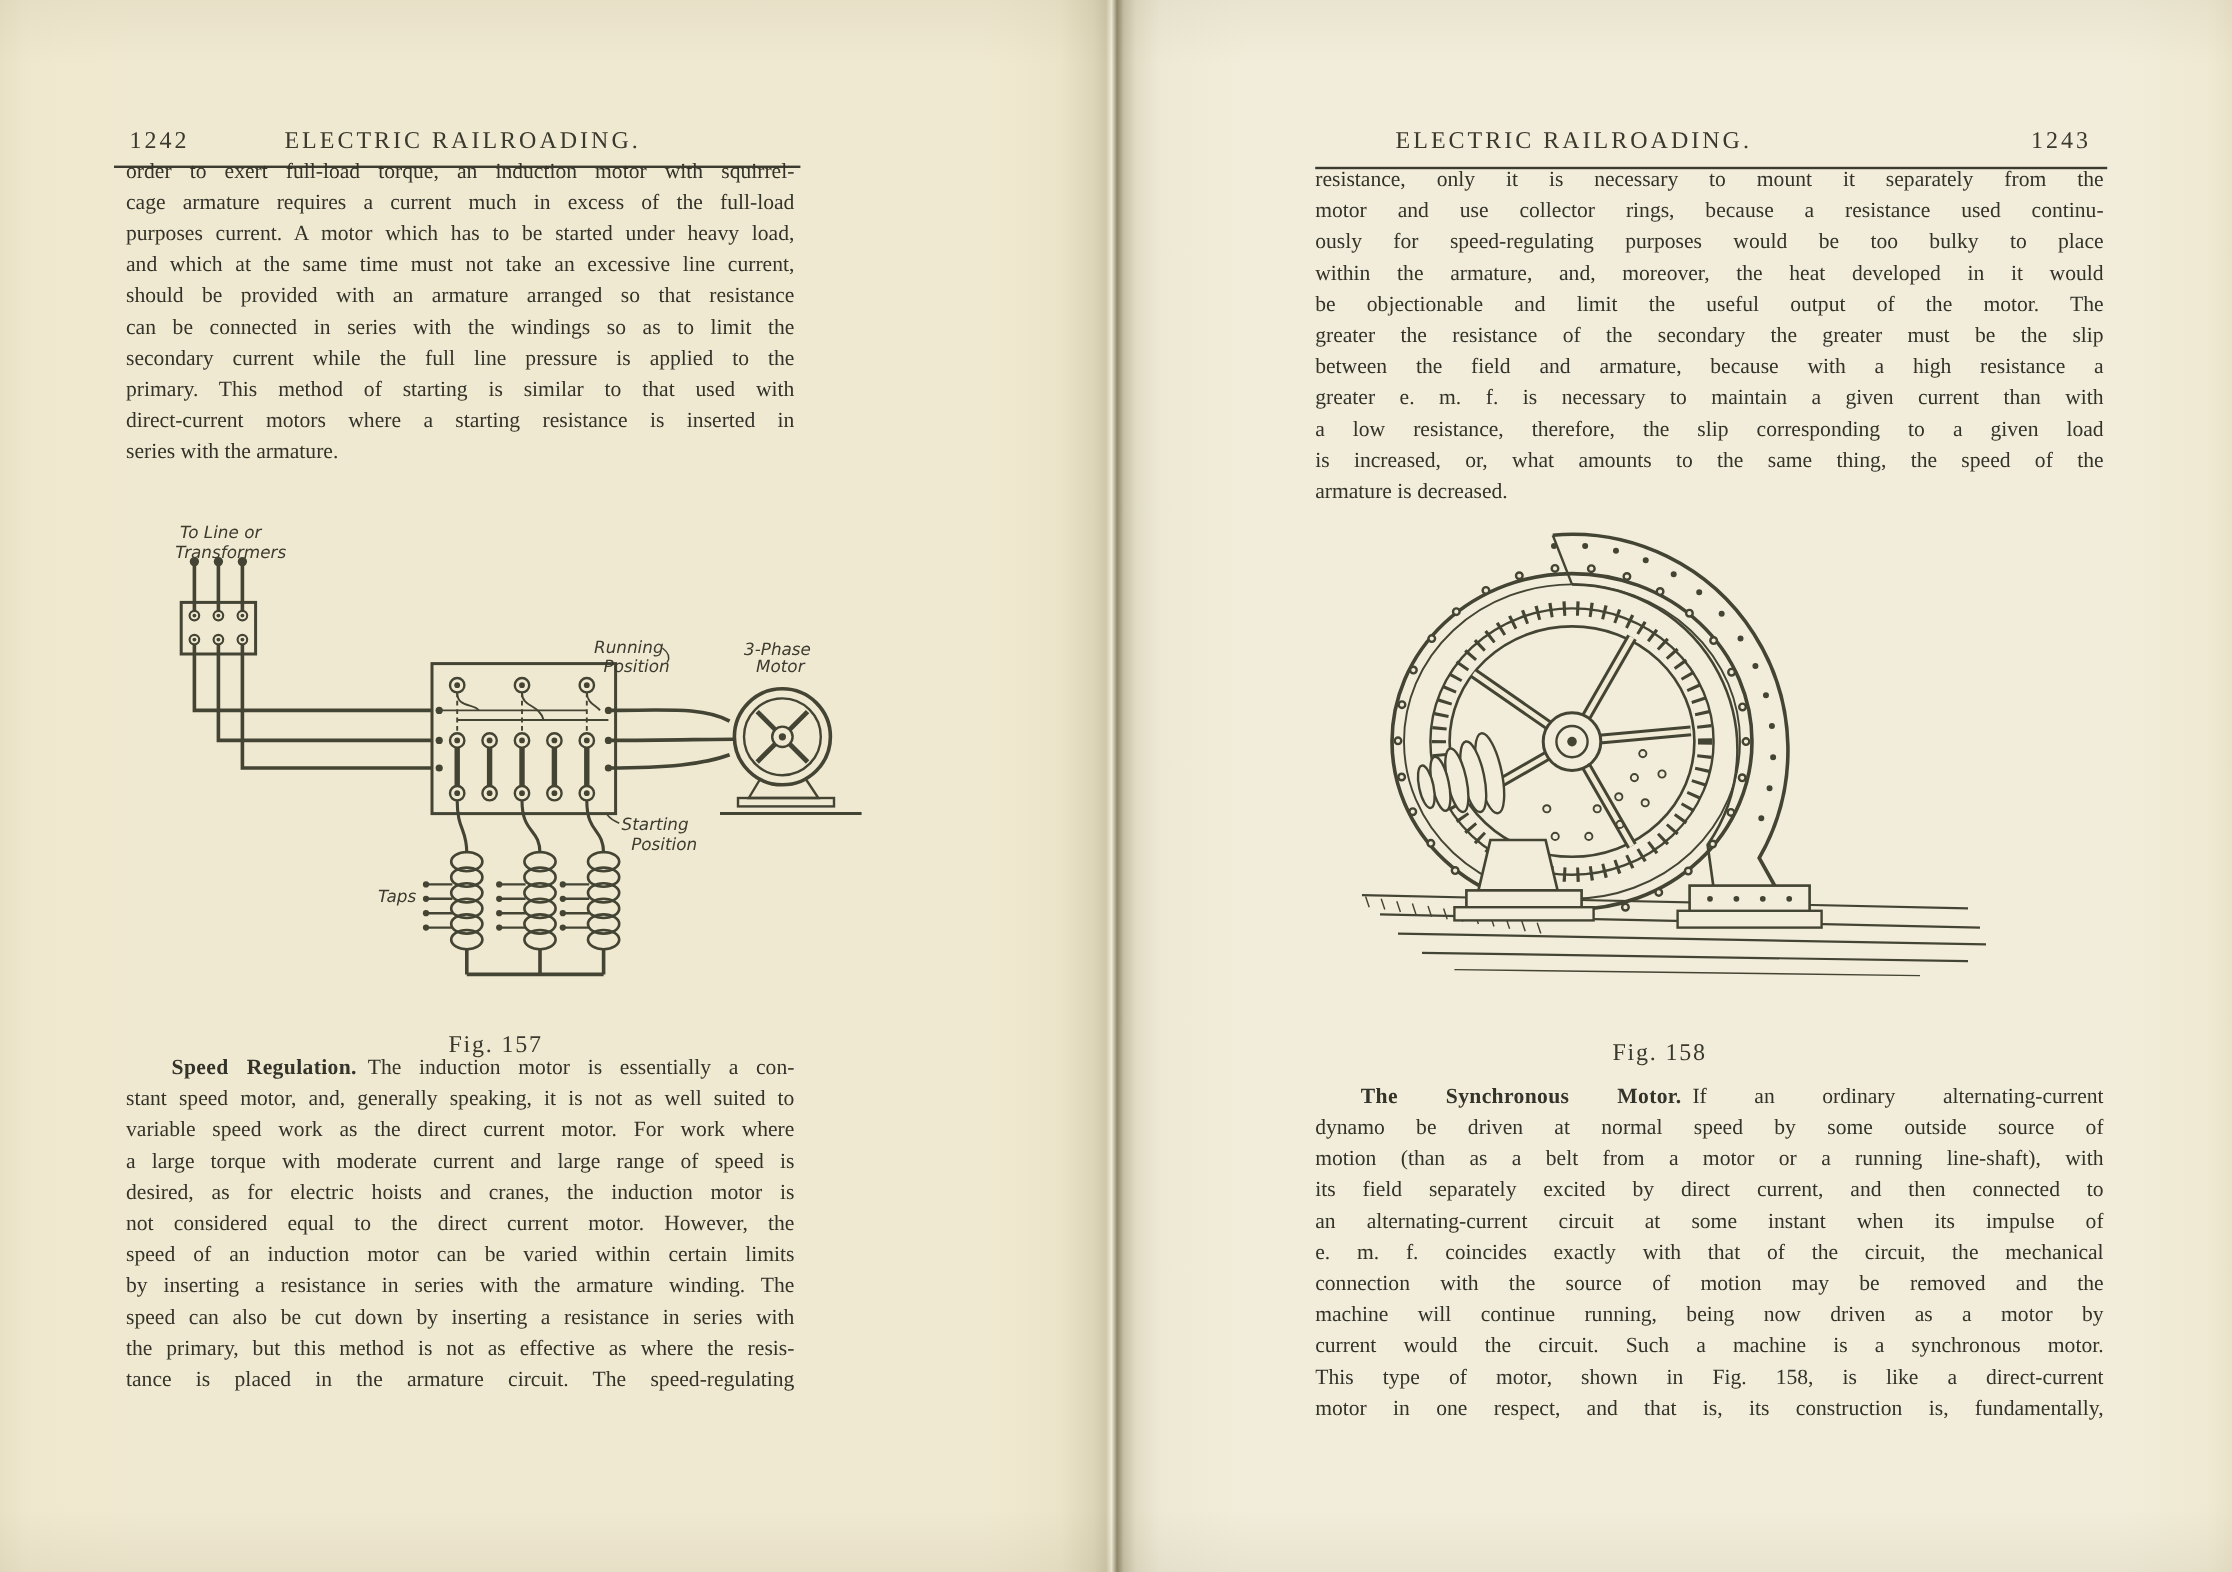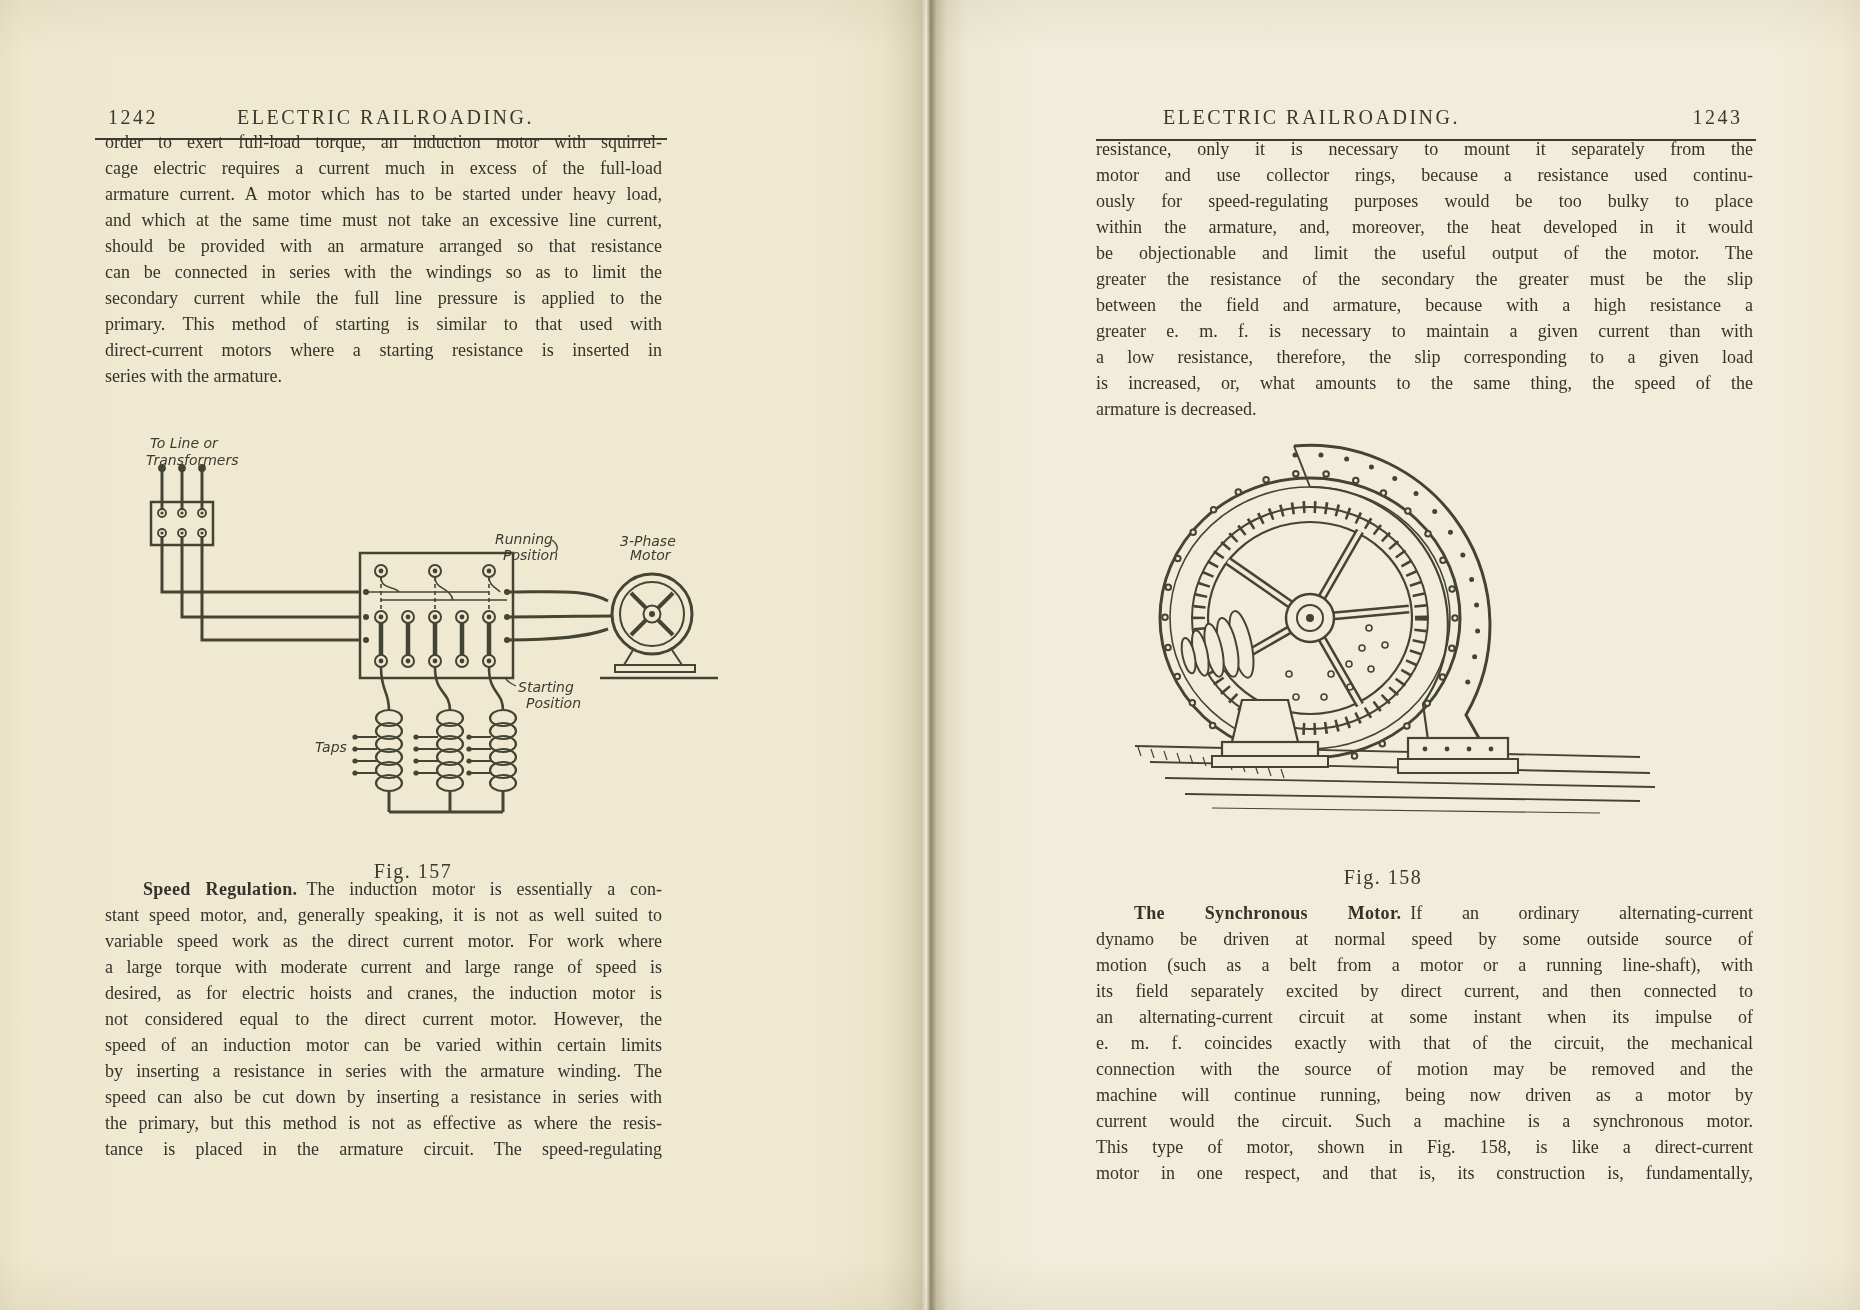--- a/index.html
+++ b/index.html
@@ -37,22 +37,22 @@
 <body>
 
 <div id="scan">
 
   <div class="hdr" style="left:108px;">1242</div>
   <div class="hdr" style="left:237px;">ELECTRIC  RAILROADING.</div>
   <div class="rule" style="left:95px;top:138px;width:572px;"></div>
 
   <div class="para ends-short" style="left:105px;top:129px;width:557px;">
       <div class="tline">order to exert full-load torque, an induction motor with squirrel-</div>
-      <div class="tline">cage electric requires a current much in excess of the full-load</div>
-      <div class="tline">armature current.  A motor which has to be started under heavy load,</div>
+      <div class="tline">cage armature requires a current much in excess of the full-load</div>
+      <div class="tline">purposes current.  A motor which has to be started under heavy load,</div>
       <div class="tline">and which at the same time must not take an excessive line current,</div>
       <div class="tline">should be provided with an armature arranged so that resistance</div>
       <div class="tline">can be connected in series with the windings so as to limit the</div>
       <div class="tline">secondary current while the full line pressure is applied to the</div>
       <div class="tline">primary.  This method of starting is similar to that used with</div>
       <div class="tline">direct-current motors where a starting resistance is inserted in</div>
       <div class="tline">series with the armature.</div>
     </div>
 
   <svg width="620" height="430" viewBox="100 425 620 430" style="left:100px;top:425px;">
@@ -351,21 +351,21 @@
           <circle cx="1491" cy="749" r="2.4"></circle>
       </g>
     </g>
   </svg>
 
   <div class="figcaption" style="left:1303px;top:830px;">Fig. 158</div>
 
   <div class="para" style="left:1096px;top:900px;width:657px;">
     <div class="tline first"><b>The Synchronous Motor.</b><span class="gap"></span><span>If an ordinary alternating-current</span></div>
   <div class="tline">dynamo be driven at normal speed by some outside source of</div>
-      <div class="tline">motion (such as a belt from a motor or a running line-shaft), with</div>
+      <div class="tline">motion (than as a belt from a motor or a running line-shaft), with</div>
       <div class="tline">its field separately excited by direct current, and then connected to</div>
       <div class="tline">an alternating-current circuit at some instant when its impulse of</div>
       <div class="tline">e. m. f. coincides exactly with that of the circuit, the mechanical</div>
       <div class="tline">connection with the source of motion may be removed and the</div>
       <div class="tline">machine will continue running, being now driven as a motor by</div>
       <div class="tline">current would the circuit.  Such a machine is a synchronous motor.</div>
       <div class="tline">This type of motor, shown in Fig. 158, is like a direct-current</div>
       <div class="tline">motor in one respect, and that is, its construction is, fundamentally,</div>
     </div>
 

